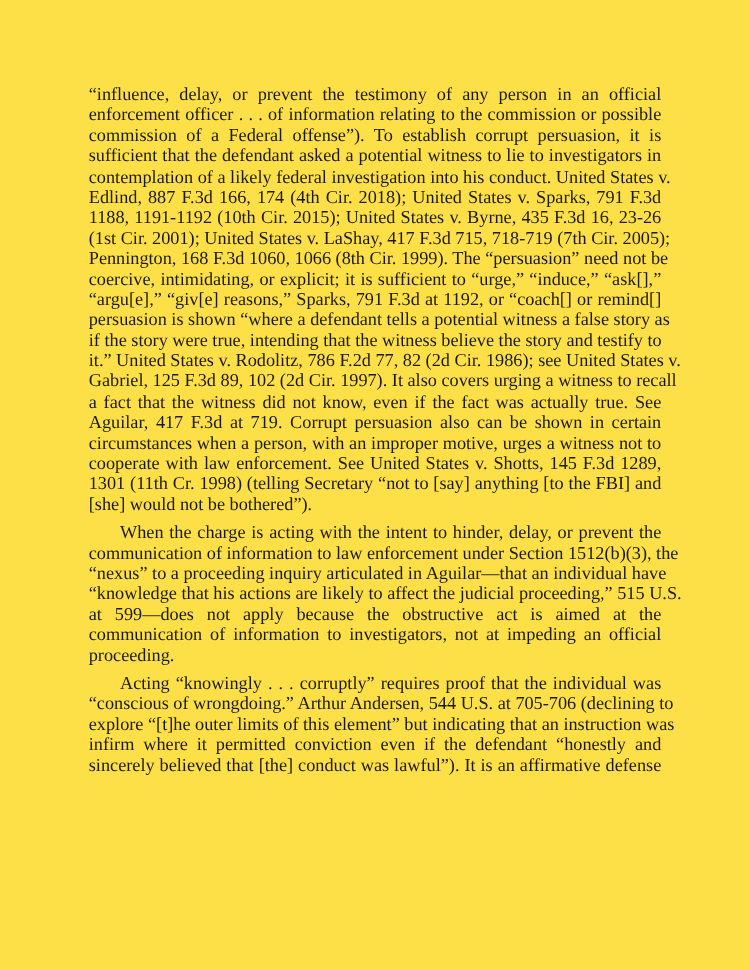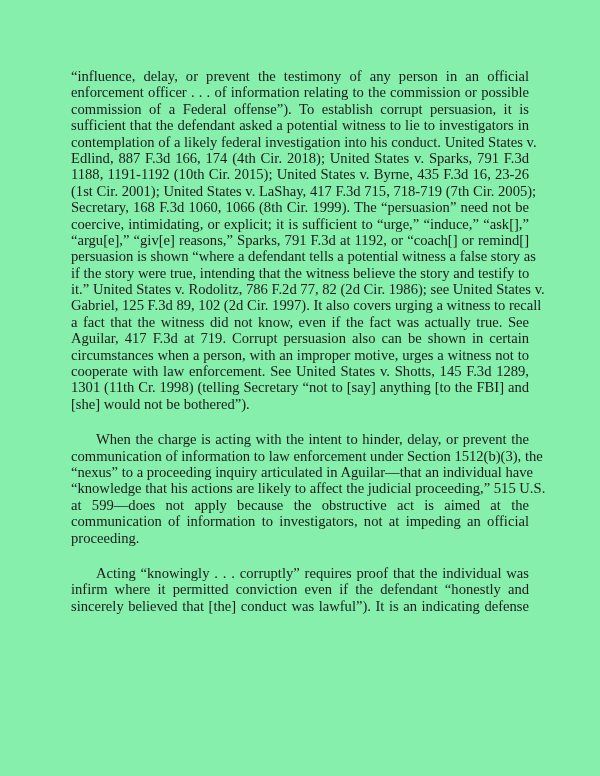--- a/index.html
+++ b/index.html
@@ -1,45 +1,45 @@
 <!DOCTYPE html>
 <html><head>
 <meta charset="utf-8">
 <style>
   html, body { margin: 0; padding: 0; background: #ffffff; }
   body { width: 600px; height: 776px; overflow: hidden; position: relative; }
   .page {
-    position: absolute; left: 0; top: 0; width: 600px; height: 776px; background: #86efac;
+    position: absolute; left: 0; top: 0; width: 600px; height: 776px; background: #fde047;
   }
   .text-block {
     position: absolute; left: 71px; top: 68px; width: 458px;
     font-family: "Liberation Serif", serif; font-size: 14.6px; line-height: 16.4px; color: #1a1a1a;
   }
   .para { margin: 0; }
-  .para + .para { margin-top: 19px; }
+  .para + .para { margin-top: 6px; }
   .line { display: block; white-space: nowrap; text-align: justify; text-align-last: justify; height: 16.4px; }
   .line.last { text-align-last: left; }
   .indent { padding-left: 25px; }
   .seg-i { }
 </style>
 </head>
 <body>
 
 <div class="page">
   <div class="text-block" id="text-block">
       <div class="para">
         <span class="line"><span>“influence, delay, or prevent the testimony of any person in an official</span></span>
         <span class="line"><span>enforcement officer . . . of information relating to the commission or possible</span></span>
         <span class="line"><span>commission of a Federal offense”). To establish corrupt persuasion, it is</span></span>
         <span class="line"><span>sufficient that the defendant asked a potential witness to lie to investigators in</span></span>
         <span class="line"><span>contemplation of a likely federal investigation into his conduct. </span><span class="seg-i">United States v.</span></span>
         <span class="line"><span class="seg-i">Edlind</span><span>, 887 F.3d 166, 174 (4th Cir. 2018); </span><span class="seg-i">United States v. Sparks</span><span>, 791 F.3d</span></span>
         <span class="line"><span>1188, 1191-1192 (10th Cir. 2015); </span><span class="seg-i">United States</span><span> v. </span><span class="seg-i">Byrne</span><span>, 435 F.3d 16, 23-26</span></span>
         <span class="line"><span>(1st Cir. 2001); </span><span class="seg-i">United States v. LaShay</span><span>, 417 F.3d 715, 718-719 (7th Cir. 2005);</span></span>
-        <span class="line"><span class="seg-i">Secretary</span><span>, 168 F.3d 1060, 1066 (8th Cir. 1999). The “persuasion” need not be</span></span>
+        <span class="line"><span class="seg-i">Pennington</span><span>, 168 F.3d 1060, 1066 (8th Cir. 1999). The “persuasion” need not be</span></span>
         <span class="line"><span>coercive, intimidating, or explicit; it is sufficient to “urge,” “induce,” “ask[],”</span></span>
         <span class="line"><span>“argu[e],” “giv[e] reasons,” </span><span class="seg-i">Sparks</span><span>, 791 F.3d at 1192, or “coach[] or remind[]</span></span>
         <span class="line"><span>persuasion is shown “where a defendant tells a potential witness a false story as</span></span>
         <span class="line"><span>if the story were true, intending that the witness believe the story and testify to</span></span>
         <span class="line"><span>it.” </span><span class="seg-i">United States v. Rodolitz</span><span>, 786 F.2d 77, 82 (2d Cir. 1986); </span><span class="seg-i">see United States v.</span></span>
         <span class="line"><span class="seg-i">Gabriel</span><span>, 125 F.3d 89, 102 (2d Cir. 1997). It also covers urging a witness to recall</span></span>
         <span class="line"><span>a fact that the witness did not know, even if the fact was actually true. </span><span class="seg-i">See</span></span>
         <span class="line"><span class="seg-i">Aguilar</span><span>, 417 F.3d at 719. Corrupt persuasion also can be shown in certain</span></span>
         <span class="line"><span>circumstances when a person, with an improper motive, urges a witness not to</span></span>
         <span class="line"><span>cooperate with law enforcement. </span><span class="seg-i">See United States v. Shotts</span><span>, 145 F.3d 1289,</span></span>
@@ -50,17 +50,19 @@
         <span class="line indent"><span>When the charge is acting with the intent to hinder, delay, or prevent the</span></span>
         <span class="line"><span>communication of information to law enforcement under Section 1512(b)(3), the</span></span>
         <span class="line"><span>“nexus” to a proceeding inquiry articulated in </span><span class="seg-i">Aguilar</span><span>—that an individual have</span></span>
         <span class="line"><span>“knowledge that his actions are likely to affect the judicial proceeding,” 515 U.S.</span></span>
         <span class="line"><span>at 599—does not apply because the obstructive act is aimed at the</span></span>
         <span class="line"><span>communication of information to investigators, not at impeding an official</span></span>
         <span class="line last"><span>proceeding.</span></span>
       </div>
       <div class="para">
         <span class="line indent"><span>Acting “knowingly . . . corruptly” requires proof that the individual was</span></span>
+        <span class="line"><span>“conscious of wrongdoing.” </span><span class="seg-i">Arthur Andersen</span><span>, 544 U.S. at 705-706 (declining to</span></span>
+        <span class="line"><span>explore “[t]he outer limits of this element” but indicating that an instruction was</span></span>
         <span class="line"><span>infirm where it permitted conviction even if the defendant “honestly and</span></span>
-        <span class="line"><span>sincerely believed that [the] conduct was lawful”). It is an indicating defense</span></span>
+        <span class="line"><span>sincerely believed that [the] conduct was lawful”). It is an affirmative defense</span></span>
       </div>
     </div>
 </div>
 
 </body></html>

